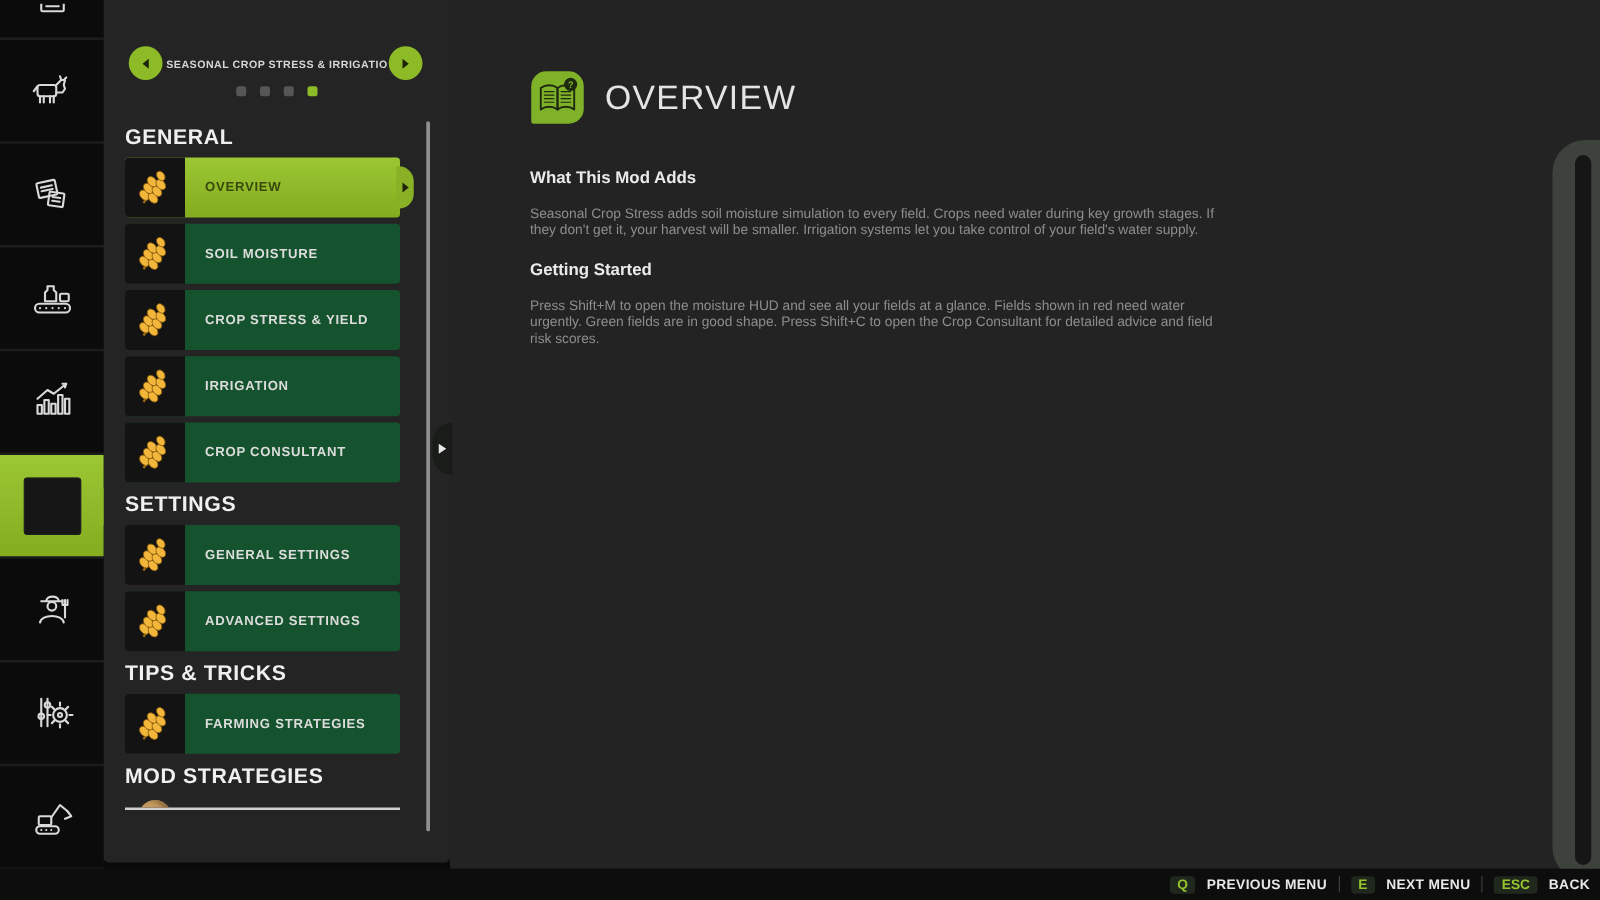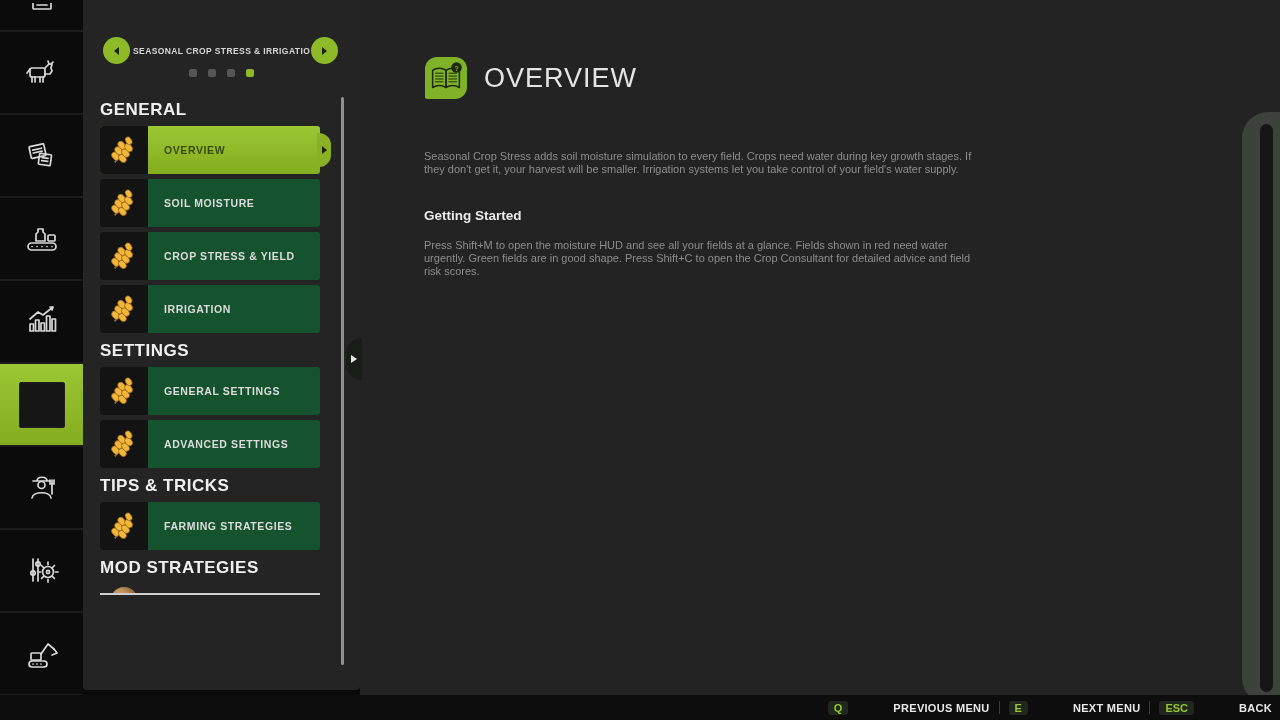--- a/index.html
+++ b/index.html
@@ -86,21 +86,21 @@
                  background:#3d423c; border-radius:26px; }
   .scroll-slot { position:absolute; left:18px; top:12px; width:13px; height:568px;
                  background:#161616; border-radius:7px; cursor:pointer; }
 
   
   .footer { position:absolute; left:0; bottom:0; width:1280px; height:25px; background:#0d0d0d;
             display:flex; align-items:center; justify-content:flex-end; padding-right:8px; }
   .shortcut { display:flex; align-items:center; gap:9px; cursor:pointer; }
   .keycap { background:#20271c; color:#96c62f; font-size:11px; font-weight:700;
             padding:1px 6px; border-radius:3px; min-width:11px; text-align:center; }
-  .sc-label { font-size:11px; font-weight:700; color:#e8e8e8; letter-spacing:.3px;margin-left:36px; }
+  .sc-label { font-size:11px; font-weight:700; color:#e8e8e8; letter-spacing:.3px; }
   .sc-div { width:1px; height:13px; background:#3c3c3c; margin:0 9px; }
 
   svg.wheat { display:block; }
 </style>
 </head>
 <body>
 
 <svg width="0" height="0" style="position:absolute">
   <defs>
     <symbol id="wheat" viewBox="0 0 44 44">
@@ -245,20 +245,28 @@
       <span class="nav-label">CROP STRESS &amp; YIELD</span>
     </div>
     <div class="nav-item">
       <span class="tile">
           <svg class="wheat" width="34" height="34">
             <use href="#wheat"></use>
           </svg>
         </span>
       <span class="nav-label">IRRIGATION</span>
     </div>
+    <div class="nav-item">
+      <span class="tile">
+          <svg class="wheat" width="34" height="34">
+            <use href="#wheat"></use>
+          </svg>
+        </span>
+      <span class="nav-label">CROP CONSULTANT</span>
+    </div>
 
     <div class="section-label">SETTINGS</div>
     <div class="nav-item">
       <span class="tile">
           <svg class="wheat" width="34" height="34">
             <use href="#wheat"></use>
           </svg>
         </span>
       <span class="nav-label">GENERAL SETTINGS</span>
     </div>
@@ -300,20 +308,21 @@
         <path d="M36 14 C32 11 26 11 22 14 L22 32 C26 29 32 29 36 32 Z"></path>
         <path d="M11 17 h8 M11 20 h8 M11 23 h8 M11 26 h8 M25 17 h8 M25 20 h8 M25 23 h8 M25 26 h8" stroke-width="1"></path>
         <circle cx="33" cy="11" r="5.5" fill="#1e2910" stroke="none"></circle>
         <text x="33" y="14.2" font-size="8" font-weight="bold" fill="#7fb229" text-anchor="middle" stroke="none" font-family="Liberation Sans, sans-serif">?</text>
       </svg>
     </div>
     <div class="page-title">OVERVIEW</div>
   </div>
 
   <div class="content-block" style="top:134px">
+    <h3>What This Mod Adds</h3>
     <p>Seasonal Crop Stress adds soil moisture simulation to every field. Crops need water during key growth stages. If they don't get it, your harvest will be smaller. Irrigation systems let you take control of your field's water supply.</p>
   </div>
   <div class="content-block" style="top:208px">
     <h3>Getting Started</h3>
     <p>Press Shift+M to open the moisture HUD and see all your fields at a glance. Fields shown in red need water urgently. Green fields are in good shape. Press Shift+C to open the Crop Consultant for detailed advice and field risk scores.</p>
   </div>
 </div>
 
 <div class="scroll-pill">
   <div class="scroll-slot"></div>

